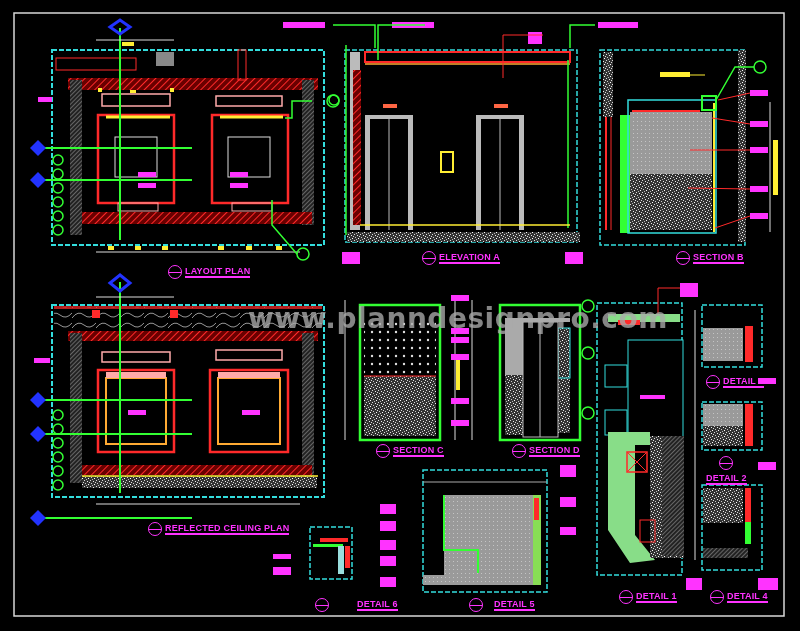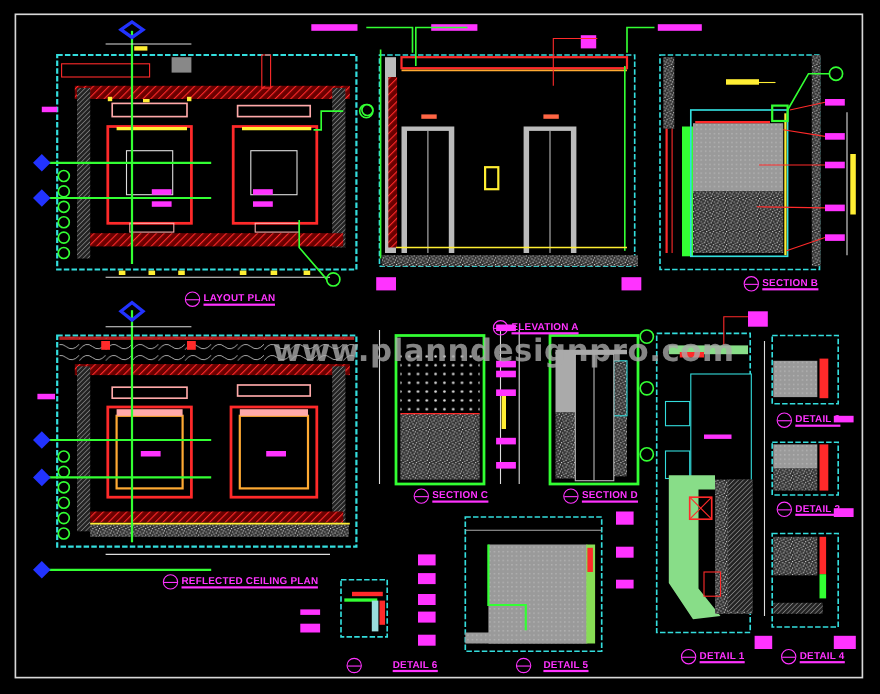--- a/index.html
+++ b/index.html
@@ -330,21 +330,21 @@
         <rect x="560" y="497" width="16" height="10"></rect>
       <rect x="560" y="527" width="16" height="8"></rect>
     </g>
   </g>
 </svg>
 
 <div class="title" style="left:168px;top:265px;text-align:center;">
   <span class="bubble"></span>
   <span class="txt">LAYOUT PLAN</span>
 </div>
-<div class="title" style="left:448px;top:251px;margin-top:40px;">
+<div class="title" style="left:422px;top:251px;">
   <span class="bubble"></span>
   <span class="txt">ELEVATION A</span>
 </div>
 <div class="title" style="left:676px;top:251px;text-align:right;">
   <span class="bubble"></span>
   <span class="txt">SECTION B</span>
 </div>
 <div class="title" style="left:148px;top:522px;text-align:right;">
   <span class="bubble"></span>
   <span class="txt">REFLECTED CEILING PLAN</span>
@@ -354,21 +354,21 @@
   <span class="txt">SECTION C</span>
 </div>
 <div class="title" style="left:512px;top:444px;justify-content:center;">
   <span class="bubble"></span>
   <span class="txt">SECTION D</span>
 </div>
 <div class="title" style="left:619px;top:590px;">
   <span class="bubble"></span>
   <span class="txt">DETAIL 1</span>
 </div>
-<div class="title" style="left:706px;top:456px;">
+<div class="title" style="left:706px;top:456px;flex-direction:column;">
   <span class="bubble"></span>
   <span class="txt">DETAIL 2</span>
 </div>
 <div class="title" style="left:706px;top:375px;">
   <span class="bubble"></span>
   <span class="txt">DETAIL 3</span>
 </div>
 <div class="title" style="left:710px;top:590px;">
   <span class="bubble"></span>
   <span class="txt">DETAIL 4</span>

